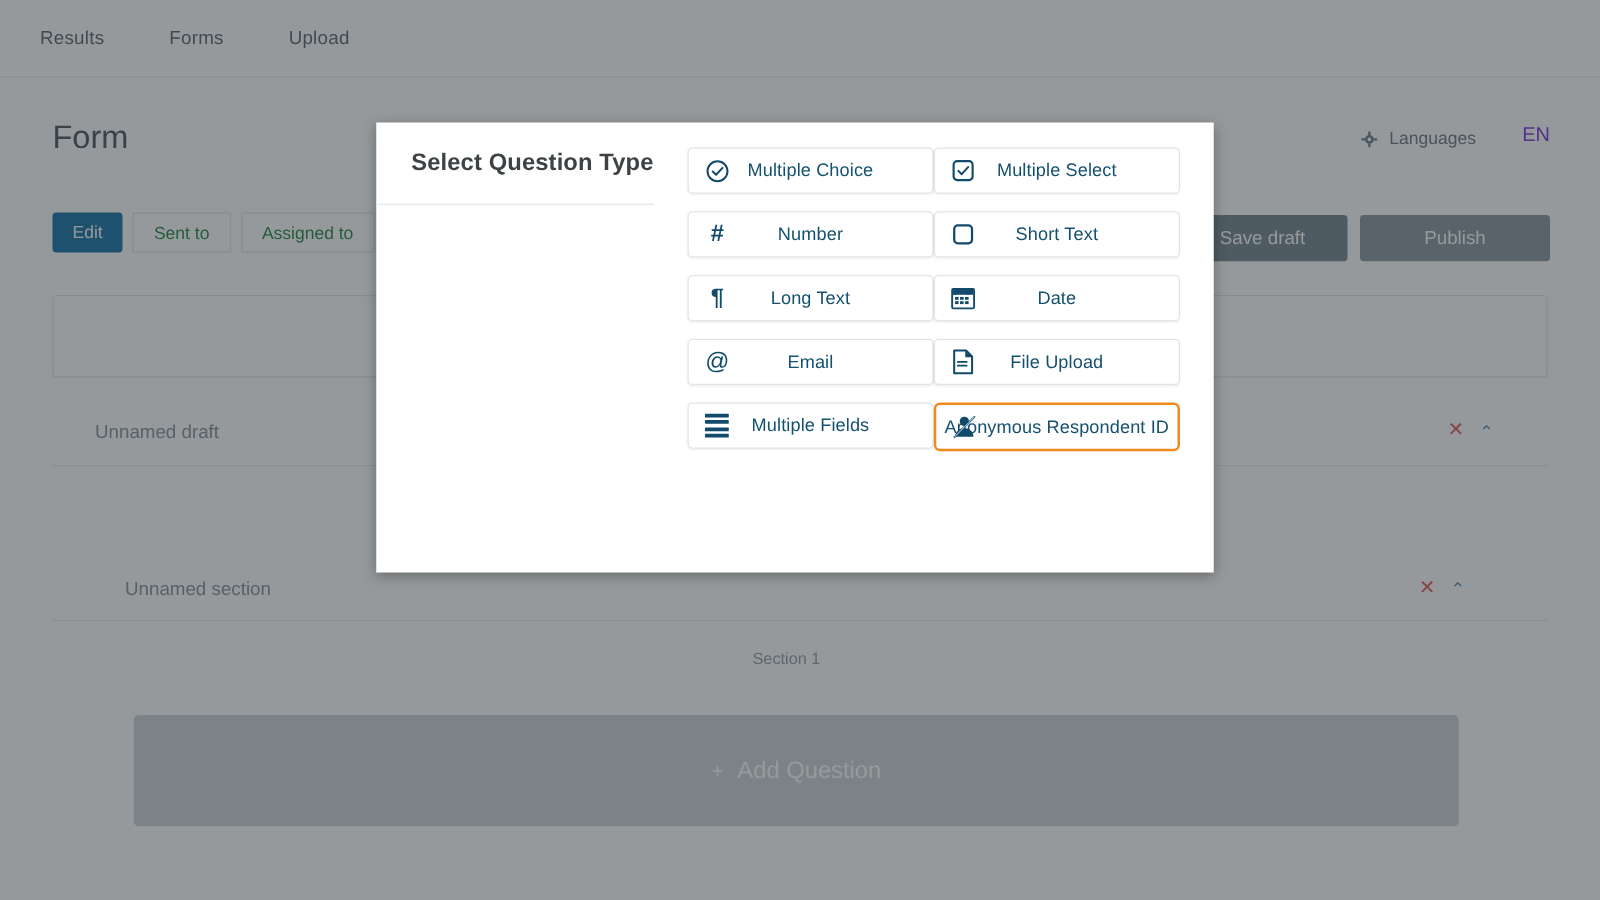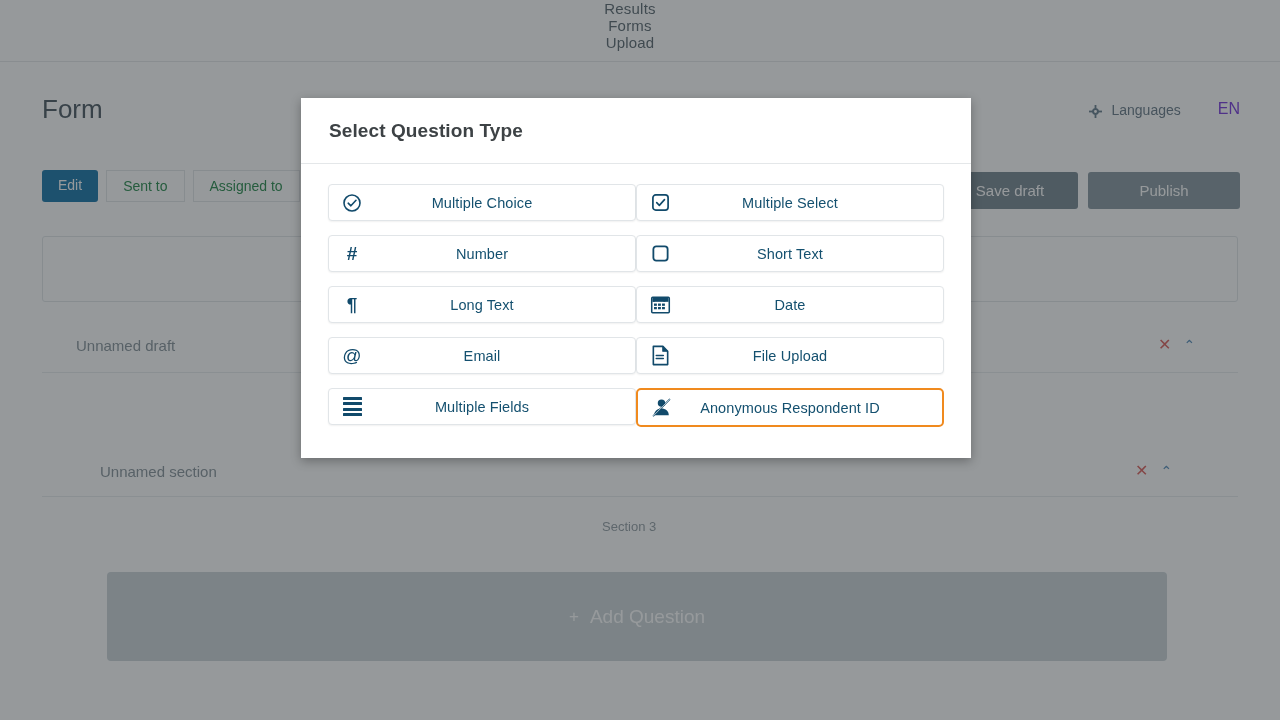--- a/index.html
+++ b/index.html
@@ -28,21 +28,20 @@
   .bg-navbar {
     position: absolute;
     left: 0; top: 0;
     width: 1280px;
     height: 62px;
     background: #ffffff;
     border-bottom: 1px solid #e3e6e8;
     display: flex;
     align-items: center;
     padding-left: 32px;
-    flex-direction: column;
   }
   .bg-nav-item {
     font-size: 15px;
     color: #4b5a63;
     margin-right: 52px;
     letter-spacing: .2px;
   }
 
   .bg-form-title {
     position: absolute;
@@ -172,21 +171,20 @@
   
   #modal {
     position: absolute;
     left: 301px;
     top: 98px;
     width: 670px;
     height: 360px;
     background: #ffffff;
     box-shadow: 0 3px 10px rgba(0,0,0,0.30);
     display: flex;
-    flex-direction: column;
   }
 
   .modal-header {
     height: 66px;
     border-bottom: 1px solid #e4e7e9;
     display: flex;
     align-items: center;
     padding-left: 28px;
     flex: 0 0 auto;
   }
@@ -310,21 +308,21 @@
     </div>
     <div class="bg-divider d1"></div>
 
     <div class="bg-rowlabel bg-section-label">Unnamed section</div>
     <div class="bg-rowicons r2">
       <span class="ic-x">✕</span>
       <span class="ic-chv">⌃</span>
     </div>
     <div class="bg-divider d2"></div>
 
-    <div class="bg-rowlabel bg-section1">Section 3</div>
+    <div class="bg-rowlabel bg-section1">Section 1</div>
 
     <div class="bg-addq">
       <span class="plus">+</span>
       <span>Add Question</span>
     </div>
   </div>
 
   <div id="modal-overlay"></div>
 
   <div id="modal">

